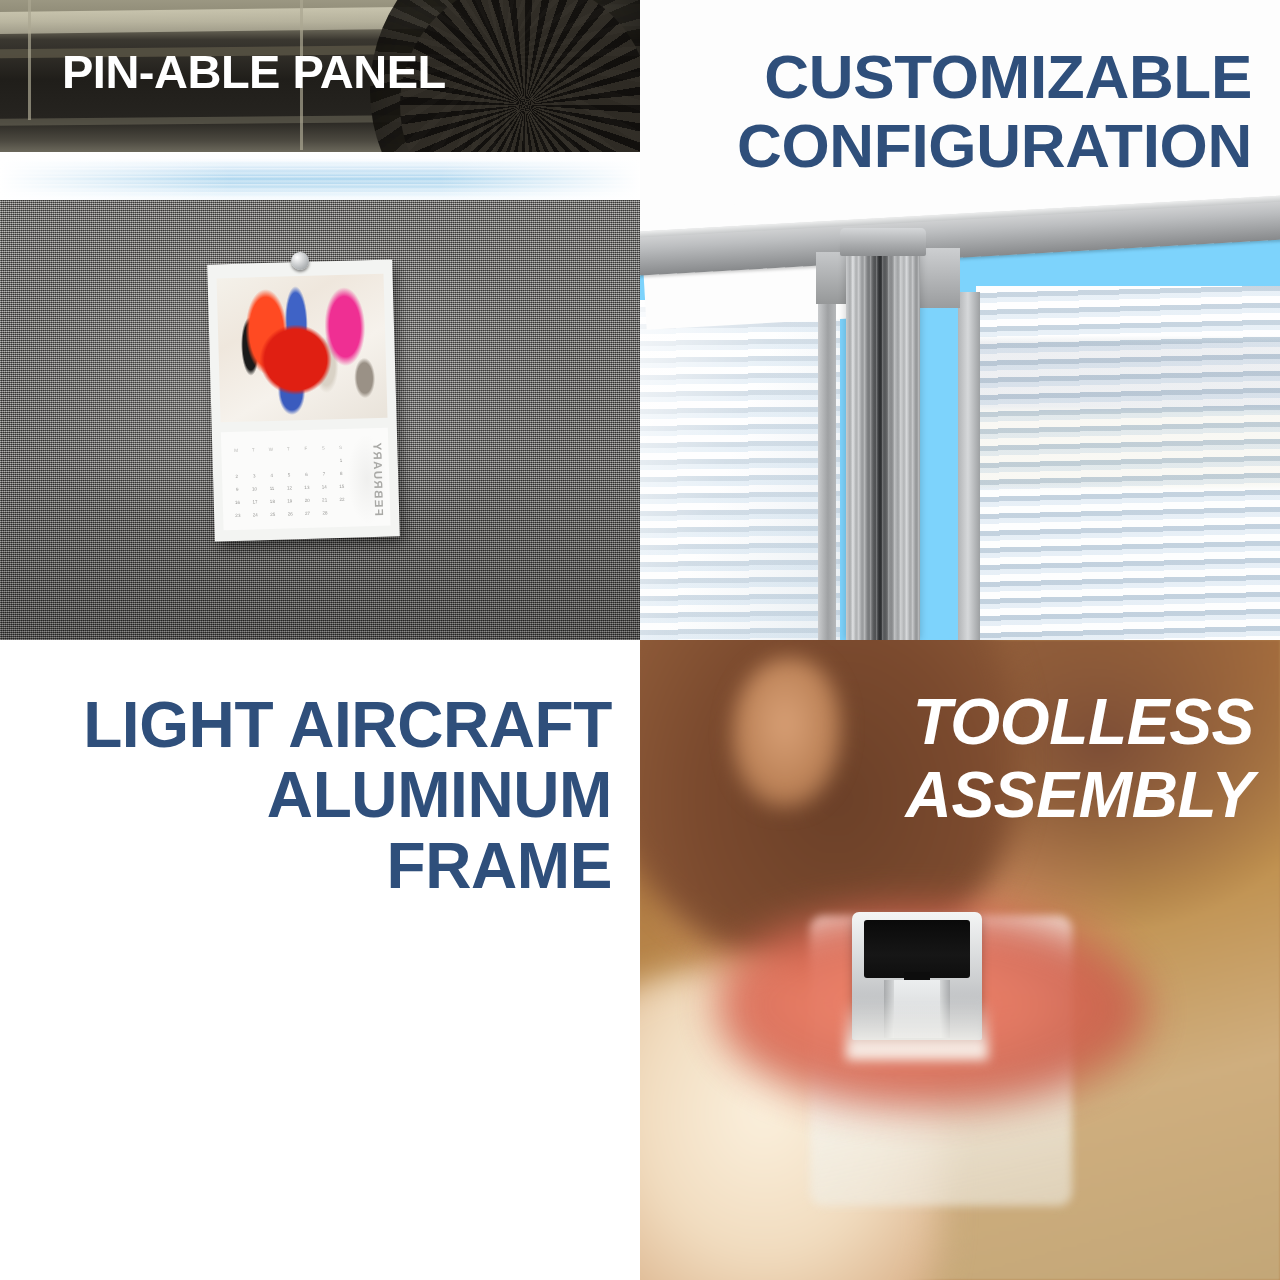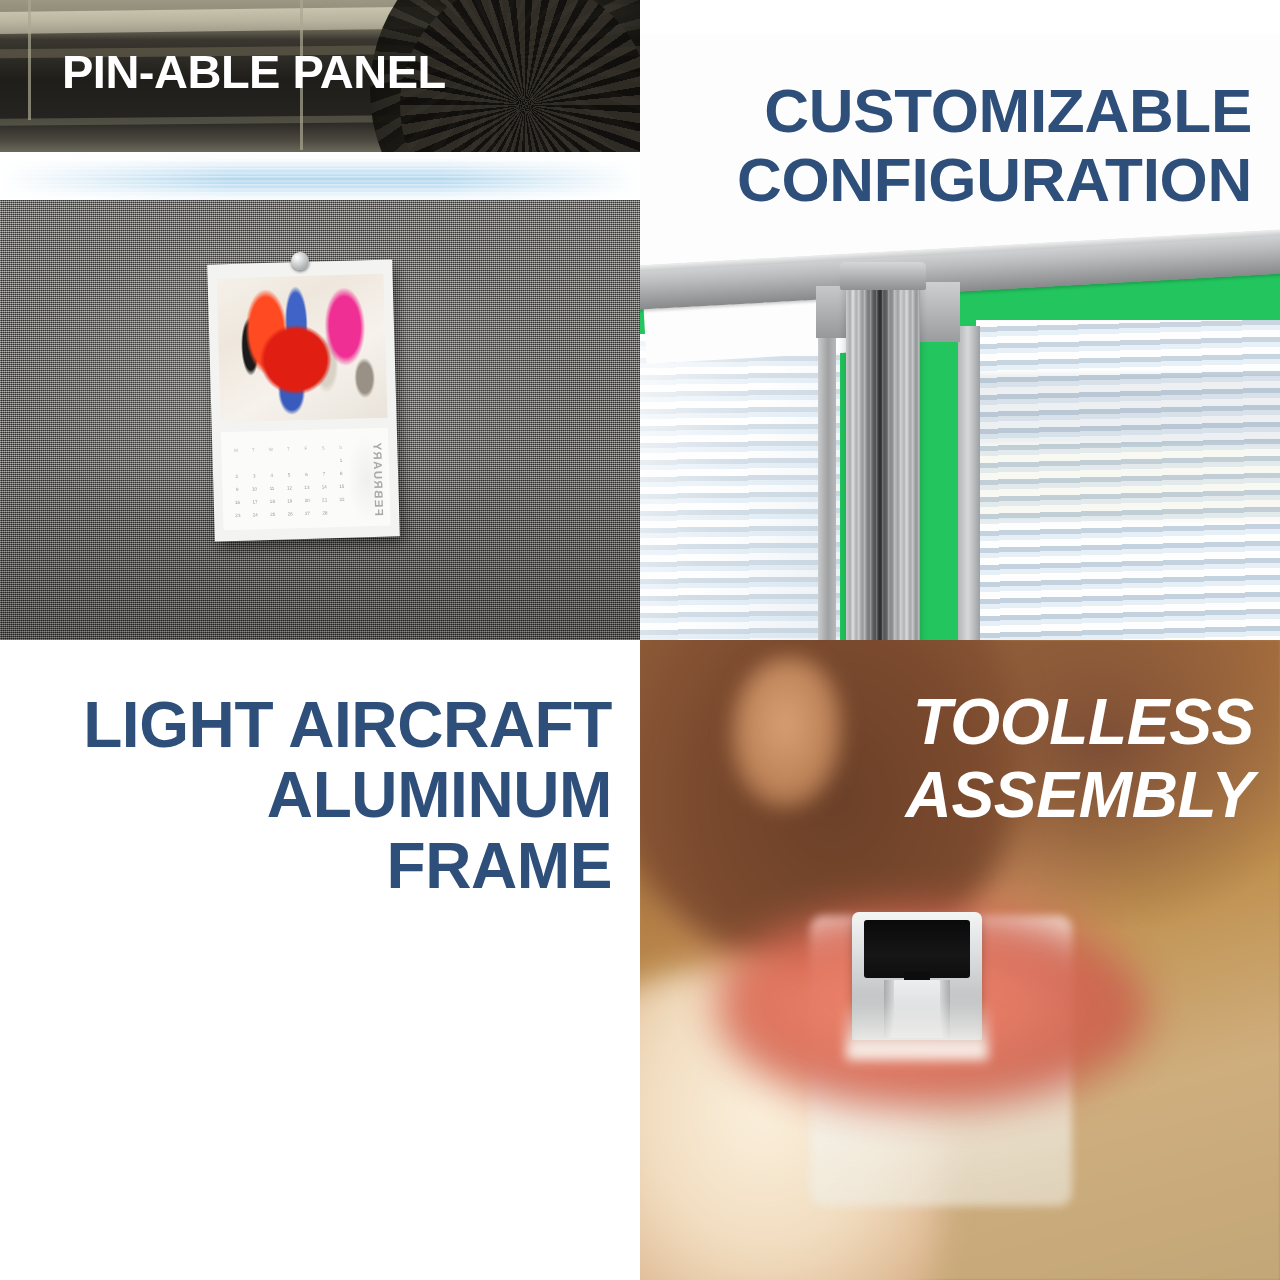--- a/index.html
+++ b/index.html
@@ -198,21 +198,21 @@
     writing-mode:vertical-rl;
     transform:rotate(180deg) scaleX(-1);
     text-align:center;
   }
   .cal-watermark{
     position:absolute; right:2px; top:6px; width:40px; height:90px;
     background:radial-gradient(ellipse at 50% 50%, rgba(180,180,176,.16), rgba(255,255,255,0) 70%);
   }
 
   
-  #q-custom{ background:#22c55e;margin-top:34px; }
+  #q-custom{ background:#7dd3fc; }
   .cc-scene{
     position:absolute; left:0; top:0; width:640px; height:640px;
     overflow:hidden;
   }
   .cc-toprail{
     position:absolute; left:-8px; top:232px; width:660px; height:44px;
     background:linear-gradient(180deg,#d9dadb 0%,#bcbec0 38%,#9a9c9e 78%,#87898b 100%);
     transform:rotate(-3.2deg);
     transform-origin:left center;
     box-shadow:0 2px 3px rgba(0,0,0,.18);

